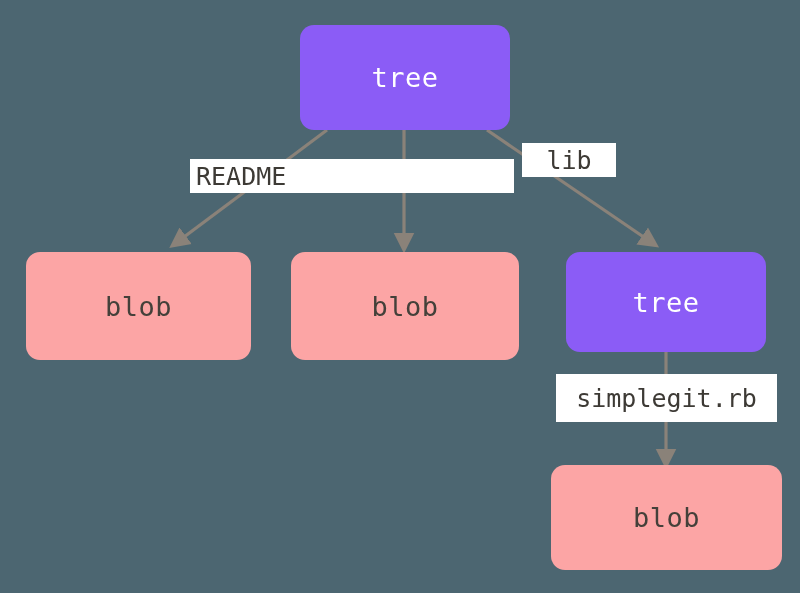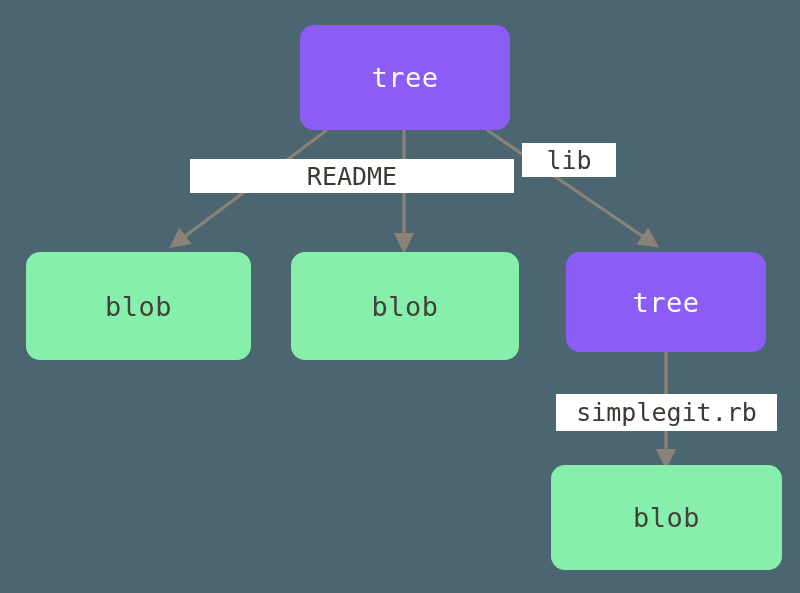--- a/index.html
+++ b/index.html
@@ -34,39 +34,39 @@
     justify-content: center;
     font-size: 27px;
     letter-spacing: 0.5px;
     box-sizing: border-box;
   }
   .node.tree {
     background: #8b5cf6;
     color: #ffffff;
   }
   .node.blob {
-    background: #86efac;
+    background: #fca5a5;
     color: #44403a;
   }
   .edge-label {
     position: absolute;
     background: #ffffff;
     color: #3d3a35;
     font-size: 25px;
     line-height: 1;
     display: flex;
     align-items: center;
     justify-content: center;
     box-sizing: border-box;
     white-space: pre;
     letter-spacing: 0px;
   }
   .edge-label.pair {
-    justify-content: center;
-    padding: 0 12px;
+    justify-content: flex-start;
+    padding: 0 6px;
   }
 </style>
 </head>
 <body>
 
 <div id="diagram">
 
   <svg class="edges" viewBox="0 0 800 593">
     <defs>
       <marker id="arrowhead" markerWidth="7" markerHeight="7" refX="2.2" refY="3.5" orient="auto" markerUnits="strokeWidth">
@@ -104,17 +104,17 @@
   </div>
 
   <div class="edge-label pair" style="left:190px; top:159px; width:324px; height:34px;">
     <span>README</span>
   </div>
 
   <div class="edge-label" style="left:522px; top:143px; width:94px; height:34px;">
     <span>lib</span>
   </div>
 
-  <div class="edge-label" style="left:556px; top:374px; width:221px; height:37px;margin-top:20px;">
+  <div class="edge-label" style="left:556px; top:374px; width:221px; height:48px;">
     <span>simplegit.rb</span>
   </div>
 
 </div>
 
 </body></html>

